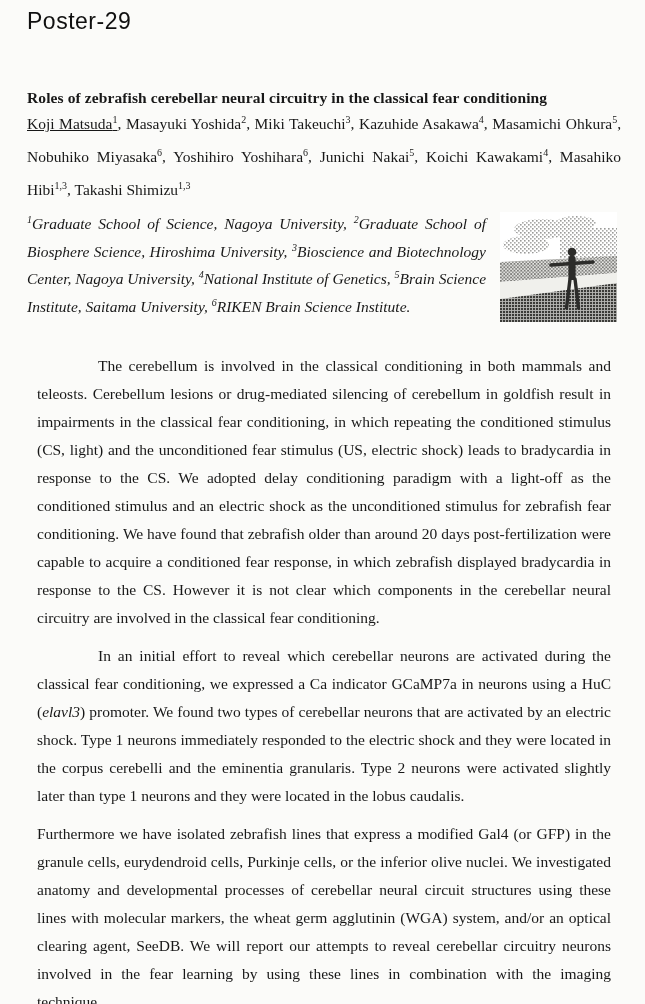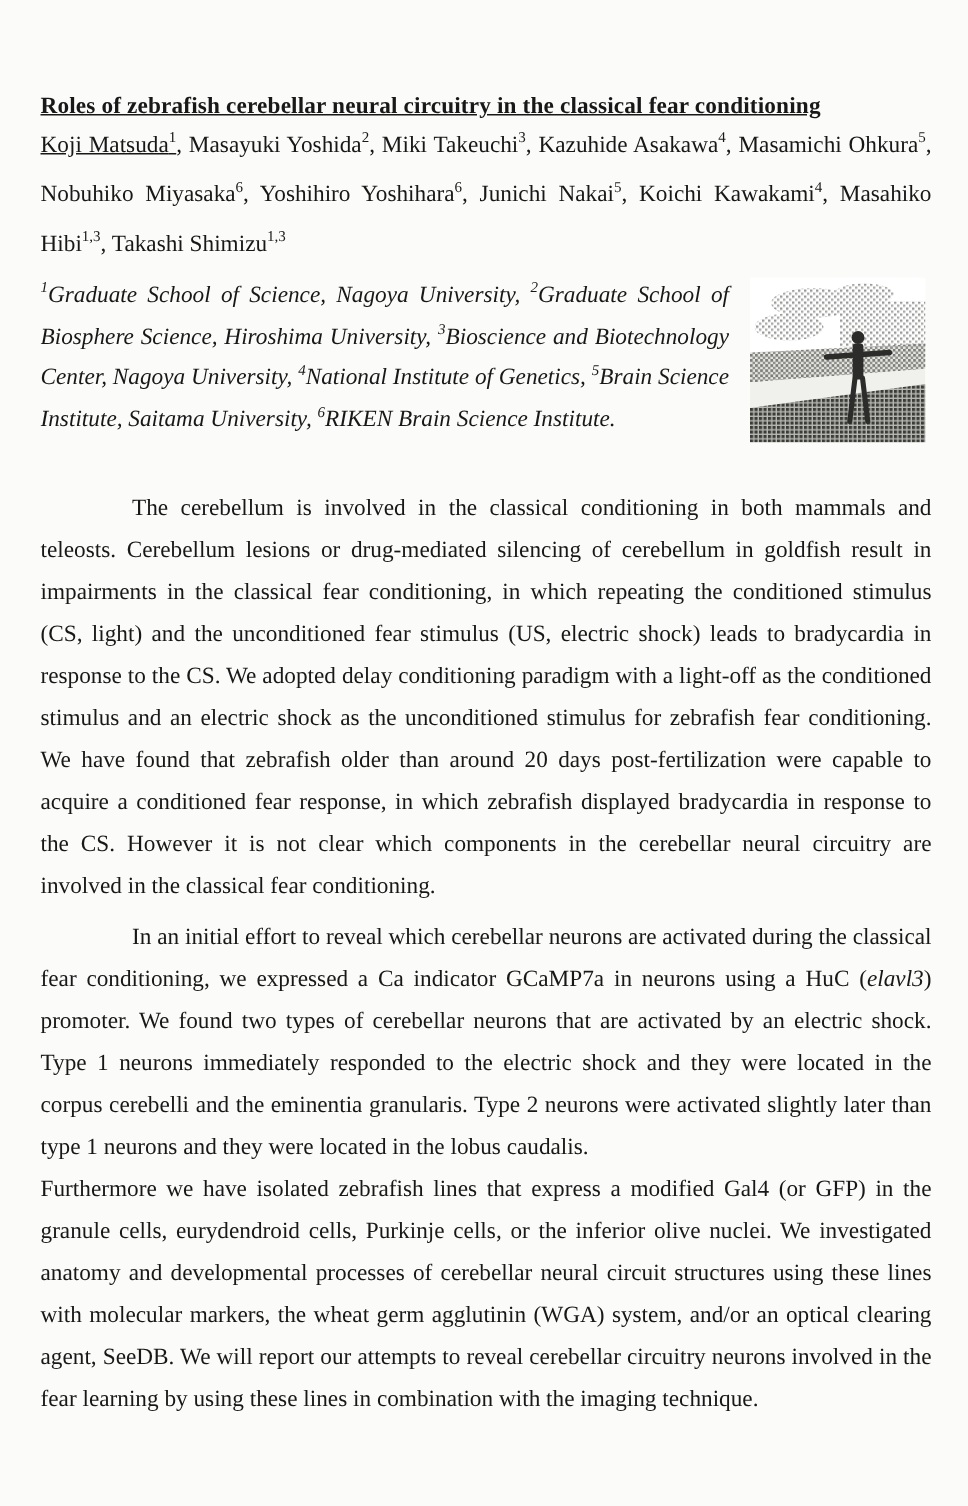--- a/index.html
+++ b/index.html
@@ -16,21 +16,20 @@
     font-family: "Liberation Sans", "DejaVu Sans", sans-serif;
     font-size: 23px;
     letter-spacing: 0.5px;
     color: #101010;
   }
   .title {
     margin-top: 54px;
     font-size: 15.5px;
     font-weight: bold;
     letter-spacing: 0.1px;
-    text-decoration: underline;
   }
   .authors {
     font-size: 15.5px;
     line-height: 33px;
     text-align: justify;
   }
   .authors sup, .affiliations sup { font-size: 10px; line-height: 0; }
   .author.underlined { text-decoration: underline; }
   .affil-wrap { margin-top: 4px; overflow: hidden; }
   .photo {
@@ -43,29 +42,30 @@
     font-style: italic;
     line-height: 27.5px;
     text-align: justify;
   }
   .body-text {
     margin-top: 24px;
     font-size: 15.5px;
     line-height: 28px;
     text-align: justify;
   }
-  .body-text p { margin: 0; }
+  .body-text p { margin: 10px; }
   .body-text p:nth-child(2) { margin-top: 6px; }
   .body-text p.indent { text-indent: 61px; }
 </style>
 </head>
 <body>
 
 <div class="page">
 
+  <div class="poster-label">Poster-29</div>
 
   <div class="title">Roles of zebrafish cerebellar neural circuitry in the classical fear conditioning</div>
 
   <div class="authors"><span class="author underlined">Koji Matsuda<sup>1</sup></span>, <span class="author">Masayuki Yoshida<sup>2</sup></span>, <span class="author">Miki Takeuchi<sup>3</sup></span>, <span class="author">Kazuhide Asakawa<sup>4</sup></span>, <span class="author">Masamichi Ohkura<sup>5</sup></span>, <span class="author">Nobuhiko Miyasaka<sup>6</sup></span>, <span class="author">Yoshihiro Yoshihara<sup>6</sup></span>, <span class="author">Junichi Nakai<sup>5</sup></span>, <span class="author">Koichi Kawakami<sup>4</sup></span>, <span class="author">Masahiko Hibi<sup>1,3</sup></span>, <span class="author">Takashi Shimizu<sup>1,3</sup></span></div>
 
   <div class="affil-wrap">
     <svg class="photo" viewBox="0 0 117 110" xmlns="http://www.w3.org/2000/svg" aria-hidden="true">
       <defs>
         <pattern id="htL" width="4" height="4" patternUnits="userSpaceOnUse">
           <rect width="4" height="4" fill="#ffffff"></rect>

